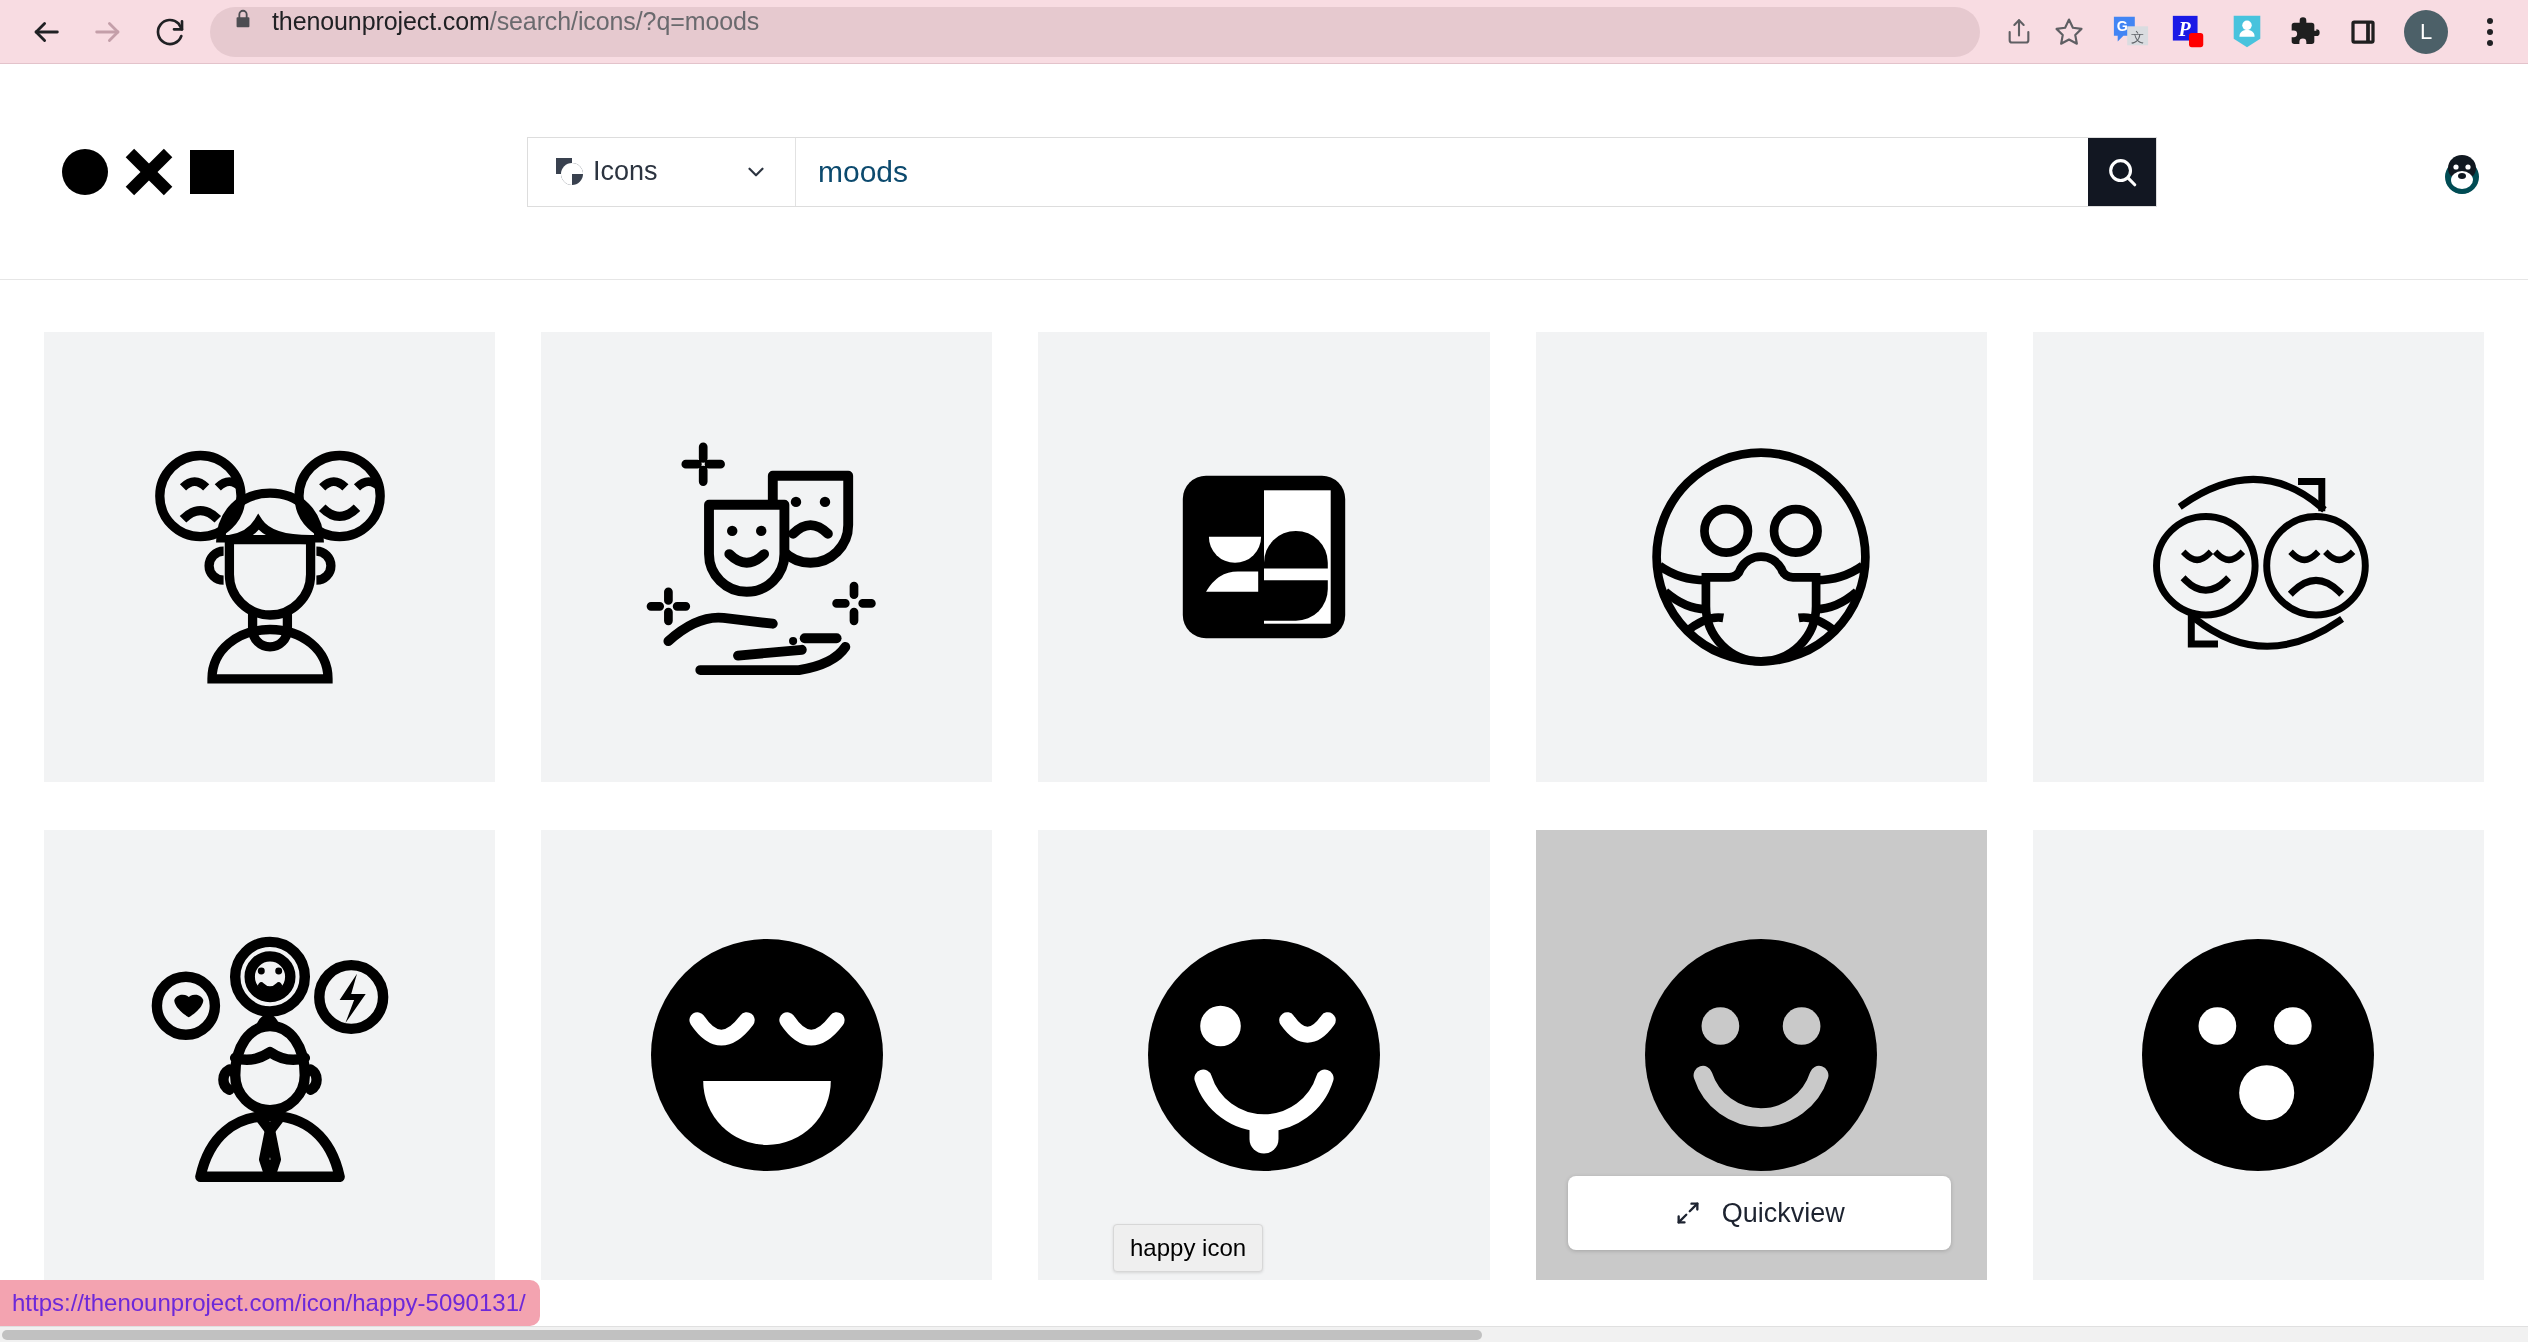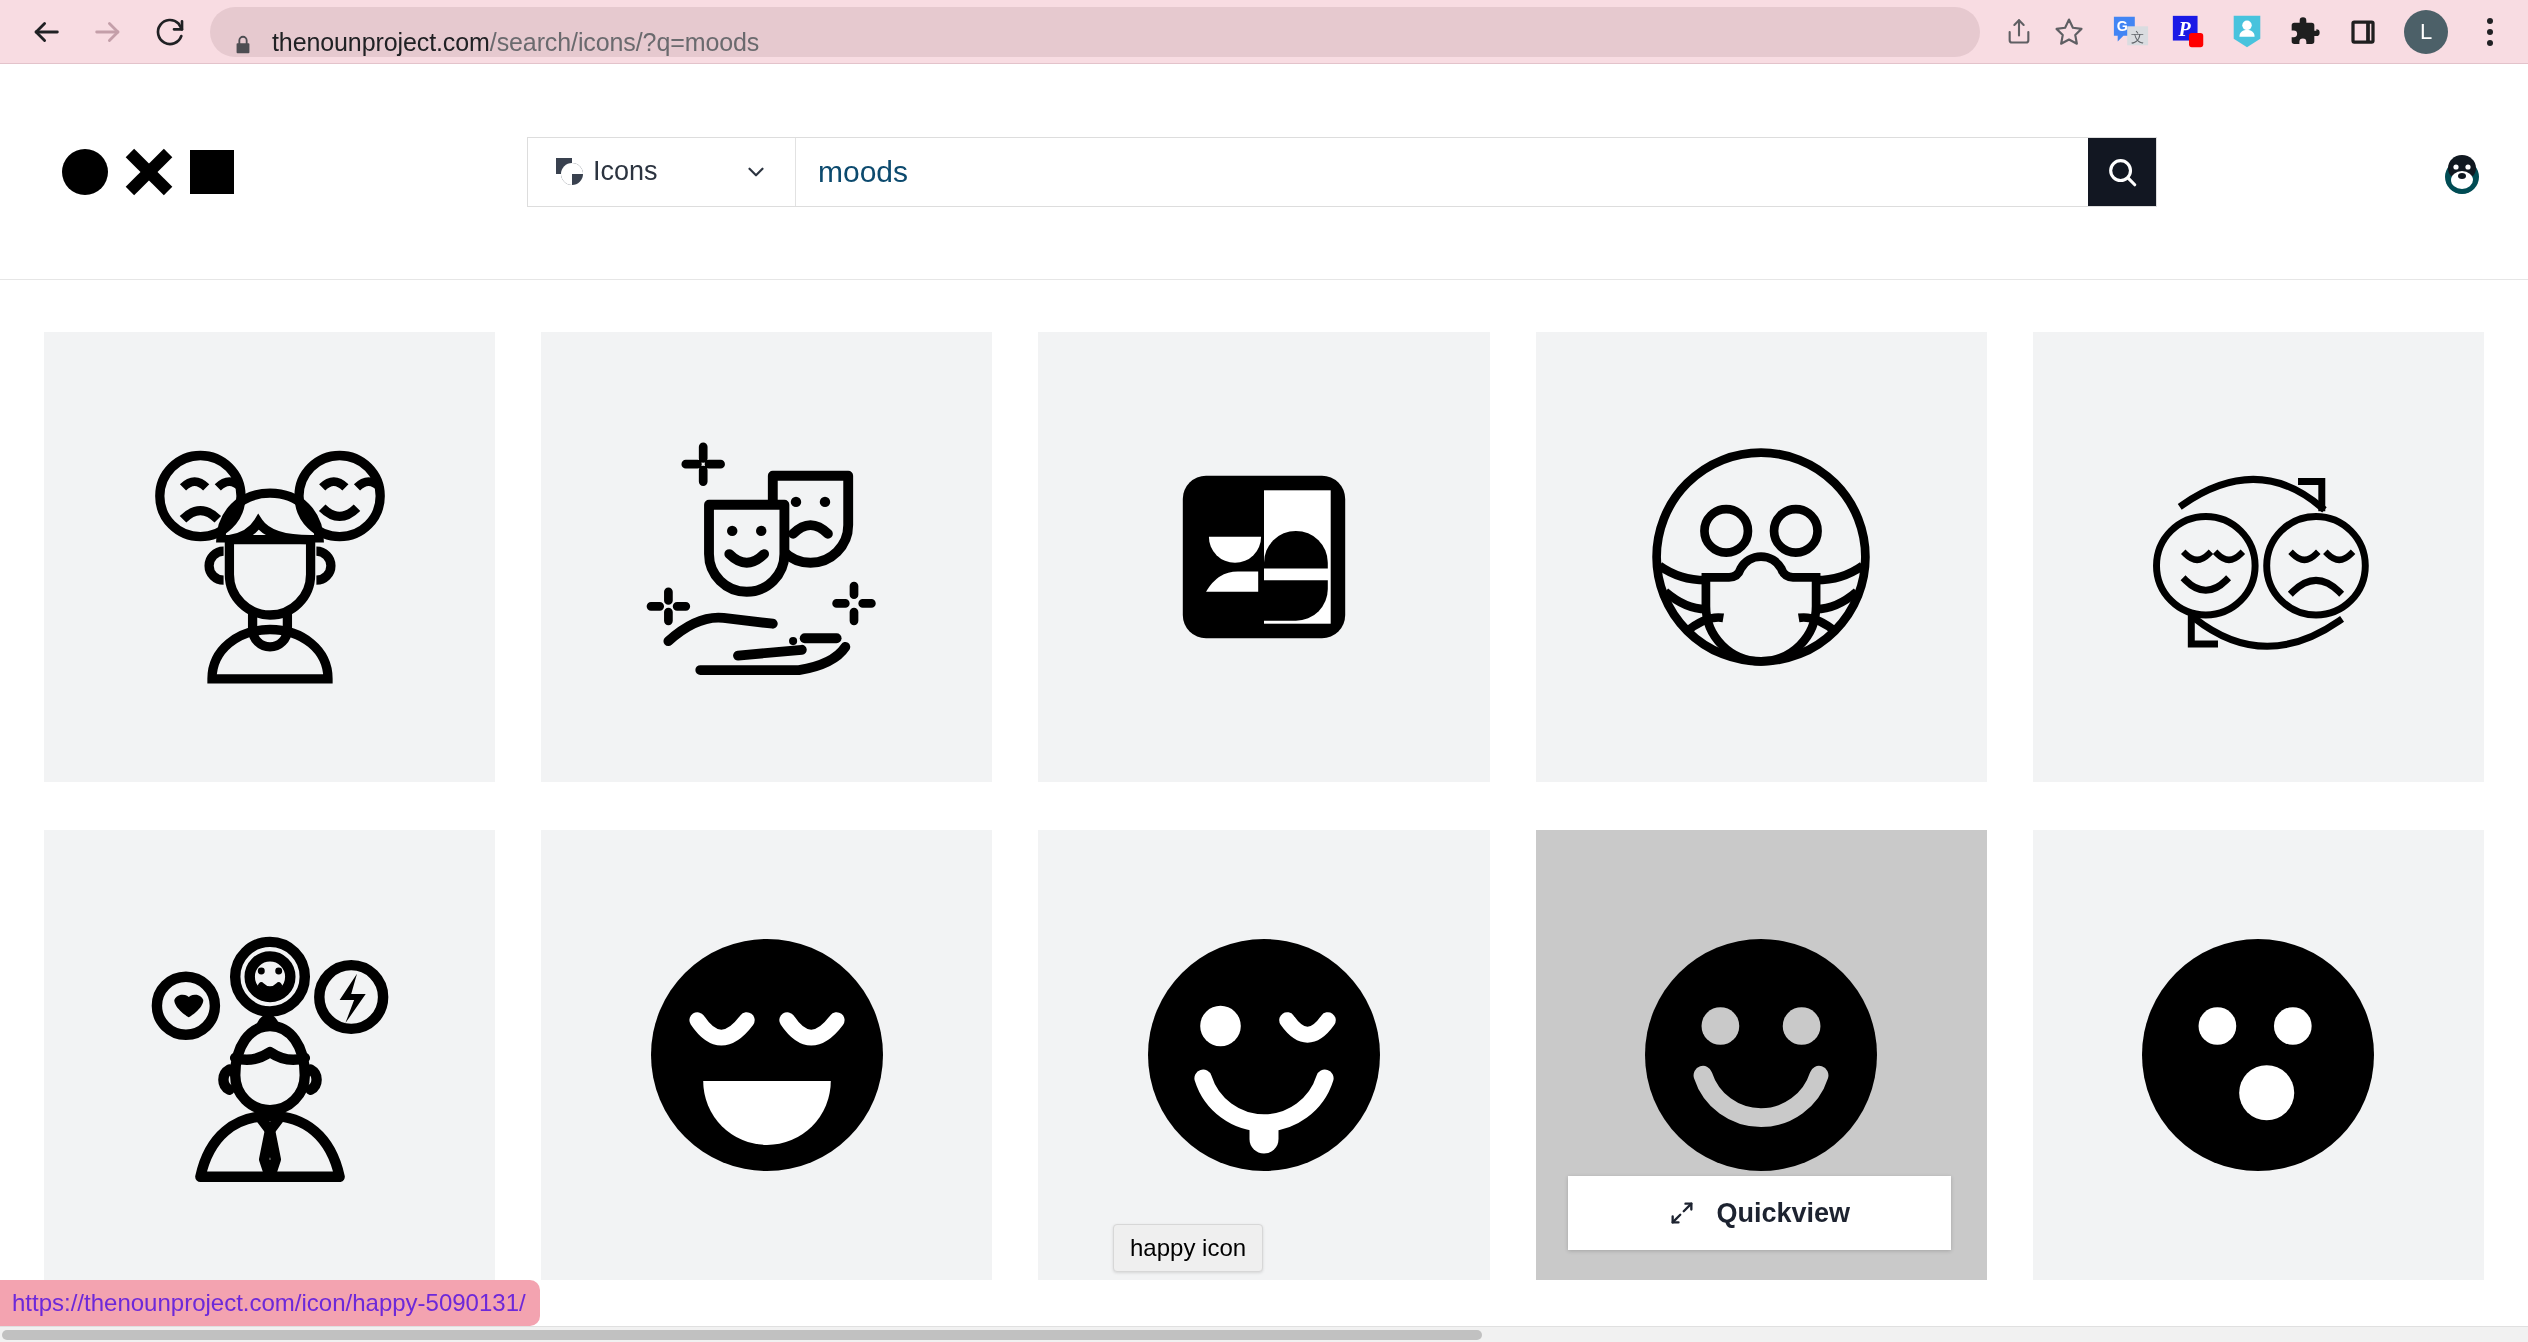--- a/index.html
+++ b/index.html
@@ -29,21 +29,21 @@
   }
   .nav-btn svg { display: block; }
 
   .omnibox {
     flex: 1 1 auto;
     height: 50px;
     margin: 0 10px 0 12px;
     background: #E6C9CF;
     border-radius: 26px;
     display: flex;
-    align-items: flex-end;
+    align-items: flex-start;
     padding: 0 22px;
     min-width: 0;
   }
   .lock-icon { flex: 0 0 auto; margin-right: 18px; display: flex; }
   .url-text {
     font-size: 25px;
     color: #202124;
     white-space: nowrap;
     overflow: hidden;
     letter-spacing: -0.1px;
@@ -154,29 +154,28 @@
   }
   .tile.hovered { background: #C9C9C9; }
   .tile svg { display: block; }
 
   .quickview {
     position: absolute;
     left: 32px; right: 36px;
     bottom: 30px;
     height: 74px;
     background: #ffffff;
-    border-radius: 0;
+    border-radius: 8px;
     box-shadow: 0 1px 4px rgba(0,0,0,0.18);
     display: flex;
     align-items: center;
     justify-content: center;
     gap: 20px;
     font-size: 27px;
     color: #1D2330;
-    font-weight: bold;
   }
 
   .tooltip {
     position: absolute;
     background: #EFEFEF;
     border: 1px solid #D7D7D7;
     color: #000000;
     font-size: 24px;
     padding: 9px 16px;
     border-radius: 4px;

